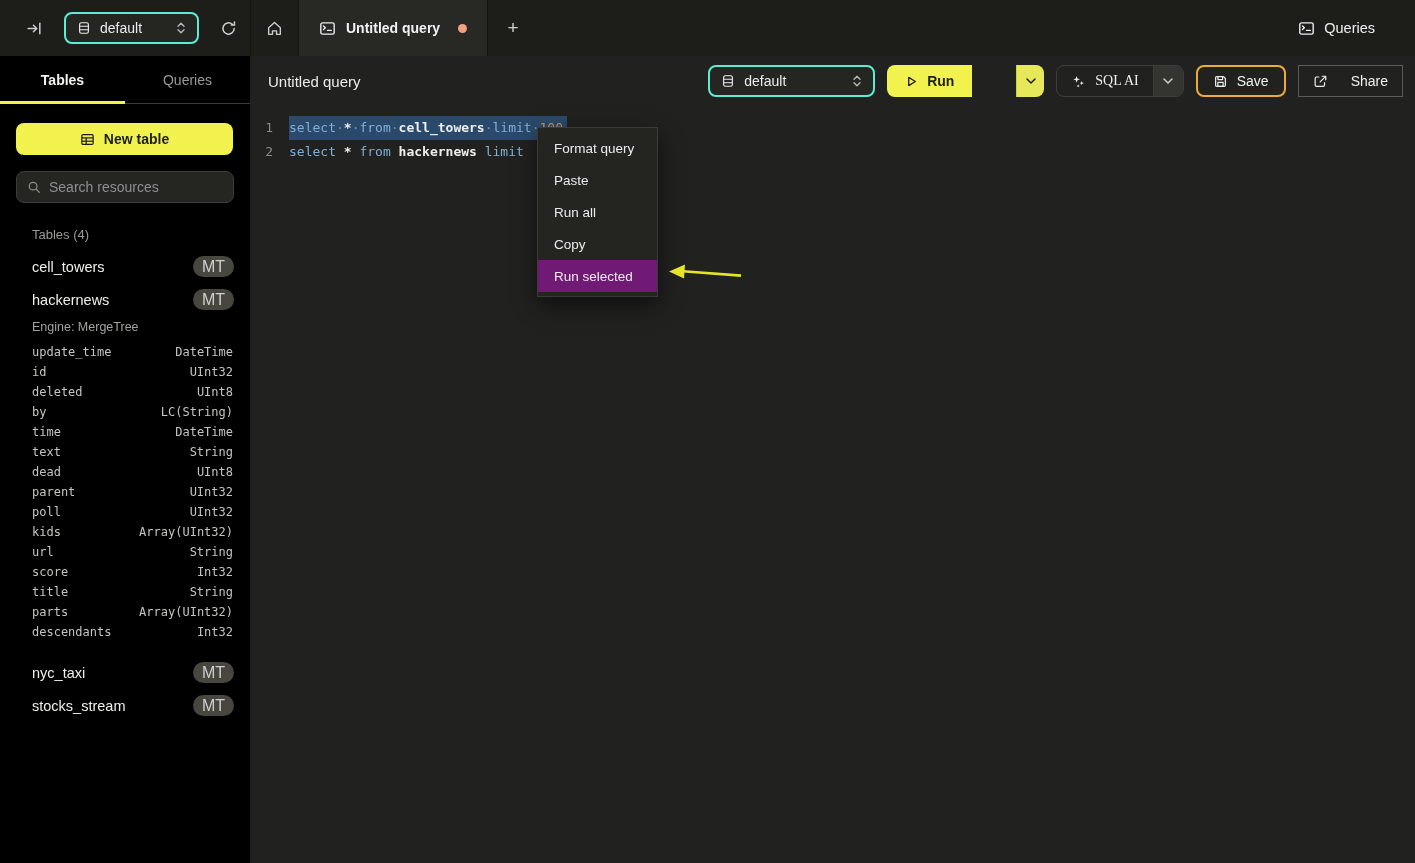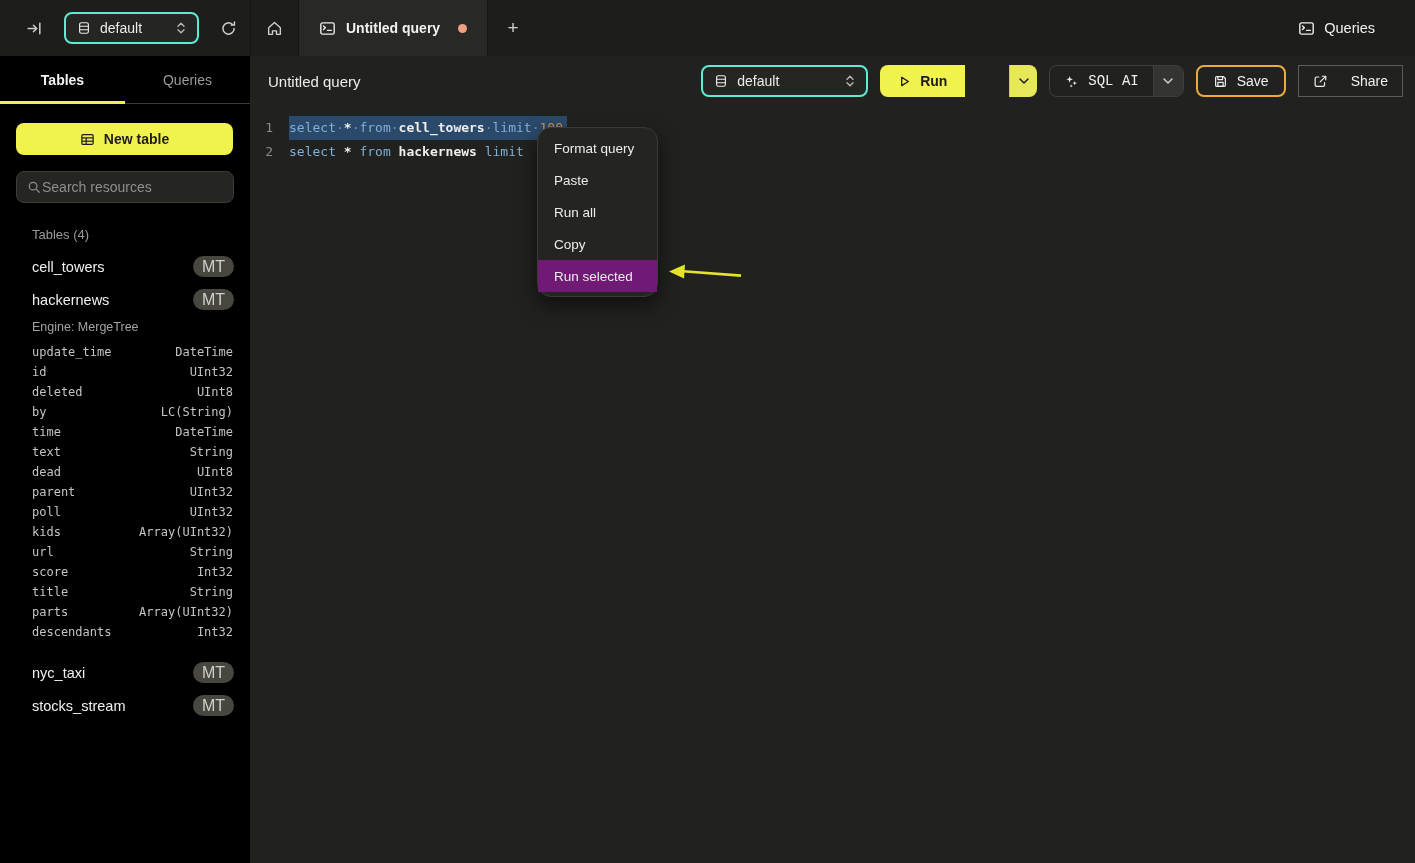--- a/index.html
+++ b/index.html
@@ -45,21 +45,21 @@
   .side-tab { flex:1; display:flex; align-items:center; justify-content:center;
               font-size:14px; color:#9a9a98; cursor:pointer; position:relative; }
   .side-tab.active { color:#f2f2f0; font-weight:700; }
   .side-tab.active::after { content:""; position:absolute; left:0; right:0; bottom:-1px;
               height:3px; background:#f2f24e; }
   .new-table-btn { margin:19px 16px 0; width:217px; height:32px; background:#f2f24e;
               border:none; border-radius:8px; color:#1d1d1a; font-weight:600; font-size:14px;
               display:flex; align-items:center; justify-content:center; gap:9px; cursor:pointer;
               font-family:inherit; }
   .search-box { margin:16px 16px 0; height:32px; background:#252522; border:1px solid #3c3c39;
-              border-radius:8px; display:flex; align-items:center; padding:0 10px; gap:1px; }
+              border-radius:8px; display:flex; align-items:center; padding:0 10px; gap:8px; }
   .search-box input { flex:1; background:transparent; border:none; outline:none; color:#d8d8d6;
               font-size:14px; font-family:inherit; }
   .search-box input::placeholder { color:#8f8f8d; }
   .section-label { margin:24px 0 8px 32px; font-size:13px; color:#9a9a98; }
 
   .table-row { height:33px; display:flex; align-items:center; justify-content:space-between;
                padding:0 16px 0 32px; cursor:pointer; }
   .table-name { font-size:14.5px; font-weight:500; color:#f0f0ee; }
   .badge { min-width:33px; height:21px; padding:0 9px; border-radius:11px; background:#47473f;
            color:#cfcfcd; font-size:16px; display:flex; align-items:center; justify-content:center; }
@@ -78,21 +78,21 @@
   .run-split { display:flex; height:32px; border-radius:8px; overflow:hidden; cursor:pointer;gap:44px; }
   .run-main { width:85px; background:#f2f24e; display:flex; align-items:center; justify-content:center;
               gap:9px; color:#1d1d1a; font-size:14px; font-weight:600; border:none; cursor:pointer;
               font-family:inherit; }
   .run-chevron { width:28px; background:#e7e75c; border:none; border-left:1px solid #cfcf3e;
               display:flex; align-items:center; justify-content:center; color:#1d1d1a; cursor:pointer; }
 
   .sqlai-split { display:flex; height:32px; border:1px solid #3e3e3b; border-radius:8px;
               overflow:hidden; cursor:pointer; }
   .sqlai-main { display:flex; align-items:center; gap:9px; padding:0 14px; font-size:14px;
-              color:#f0f0ee; background:transparent; border:none; cursor:pointer; font-family:Liberation Mono, monospace; }
+              color:#f0f0ee; background:transparent; border:none; cursor:pointer; font-family:Liberation Serif, serif; }
   .sqlai-chevron { width:30px; background:#343431; border:none; border-left:1px solid #3e3e3b;
               display:flex; align-items:center; justify-content:center; color:#cfcfcd; cursor:pointer; }
 
   .save-btn { height:32px; padding:0 15px; border:2px solid #edaa3c; border-radius:8px;
               background:transparent; color:#f0f0ee; font-size:14px; display:flex; align-items:center;
               gap:9px; cursor:pointer; font-family:inherit; }
   .share-btn { height:32px; padding:0 14px; border:1px solid #5b5b58; border-radius:0;
               background:transparent; color:#f0f0ee; font-size:14px; display:flex; align-items:center;
               gap:23px; cursor:pointer; font-family:inherit; margin-right:0; }
 
@@ -103,21 +103,21 @@
   .code-content { margin-left:16px; white-space:pre; color:#d6d6d4; }
   .line.selected .code-content { background:#2b4a6b; box-shadow:4px 0 0 #2b4a6b; }
   .kw  { color:#7fb0d8; }
   .op  { color:#eeeeec; font-weight:bold; }
   .id  { color:#eeeeec; font-weight:bold; }
   .num { color:#d0935a; }
   .dot { color:#6d93b5; }
 
   
   .context-menu { position:absolute; left:287px; top:71px; width:121px; background:#242421;
-              border:1px solid #3a3a38; border-radius:14px; padding:4px 0;
+              border:1px solid #3a3a38; border-radius:0; padding:4px 0;
               box-shadow:0 8px 20px rgba(0,0,0,.55); z-index:10; }
   .menu-item { height:32px; display:flex; align-items:center; padding:0 16px; font-size:13.5px;
               color:#ececea; cursor:pointer; white-space:nowrap; }
   .menu-item.highlighted { background:#701a75; }
 
   
   .anno-arrow { position:absolute; left:415px; top:204px; z-index:11; pointer-events:none; }
 </style>
 </head>
 <body>

